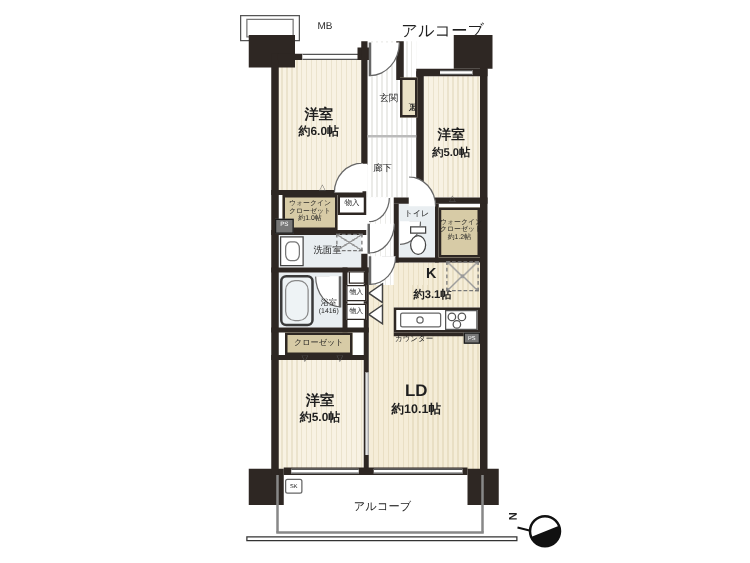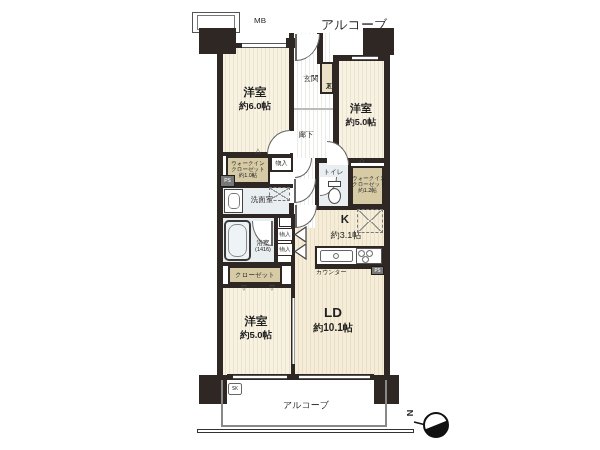--- a/index.html
+++ b/index.html
@@ -146,21 +146,21 @@
   <div style="position:absolute;left:328px;top:181px;width:13px;height:6px;background:#fff;border:1.5px solid #444;box-sizing:border-box;"></div>
   <div style="position:absolute;left:328px;top:188px;width:13px;height:16px;background:#fff;border:1.5px solid #444;border-radius:50%;box-sizing:border-box;"></div>
 
   <div class="tan" style="left:351px;top:166px;width:33px;height:40px;"></div>
   <div class="lbl" style="left:352px;top:175px;width:31px;font-size:5.5px;">ウォークイン</div>
   <div class="lbl" style="left:352px;top:181px;width:31px;font-size:5.5px;">クローゼット</div>
   <div class="lbl" style="left:352px;top:187px;width:31px;font-size:5.5px;">約1.2帖</div>
   <div class="lbl" style="left:356px;top:156px;width:12px;font-size:7px;color:#555;">△</div>
 
   <div class="lbl" style="left:337px;top:213px;width:16px;font-size:11.5px;font-weight:bold;">K</div>
-  <div class="lbl" style="left:326px;top:230px;width:40px;font-size:9px;font-weight:normal;">約3.1帖</div>
+  <div class="lbl" style="left:326px;top:230px;width:40px;font-size:9px;font-weight:bold;">約3.1帖</div>
   <div class="dashx" style="left:357px;top:209px;width:26px;height:24px;"></div>
   <div class="whitebox" style="left:315px;top:246px;width:69px;height:20px;"></div>
   <div style="position:absolute;left:320px;top:250px;width:33px;height:12px;border:1px solid #666;border-radius:2px;box-sizing:border-box;"></div>
   <div style="position:absolute;left:333px;top:253px;width:6px;height:6px;border:1px solid #666;border-radius:50%;box-sizing:border-box;"></div>
   <div style="position:absolute;left:356px;top:248px;width:26px;height:16px;border:1px solid #555;box-sizing:border-box;"></div>
   <div style="position:absolute;left:358px;top:250px;width:7px;height:7px;border:1px solid #555;border-radius:50%;box-sizing:border-box;"></div>
   <div style="position:absolute;left:366px;top:250px;width:7px;height:7px;border:1px solid #555;border-radius:50%;box-sizing:border-box;"></div>
   <div style="position:absolute;left:362px;top:256px;width:7px;height:7px;border:1px solid #555;border-radius:50%;box-sizing:border-box;"></div>
   <div class="dline" style="left:315px;top:266px;width:56px;height:2.5px;background:#2e2723;"></div>
   <div class="lbl" style="left:316px;top:269px;width:40px;font-size:6px;text-align:left;">カウンター</div>

